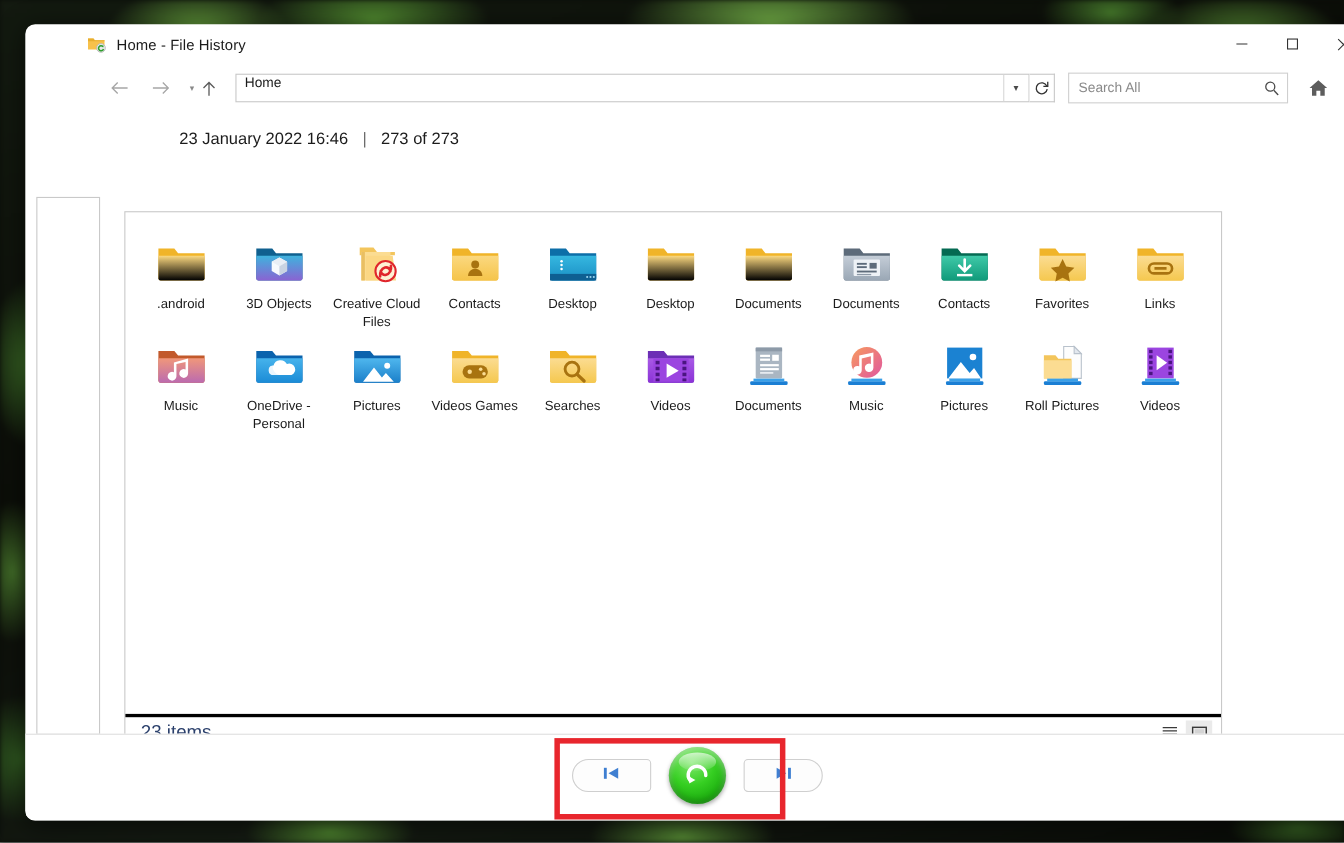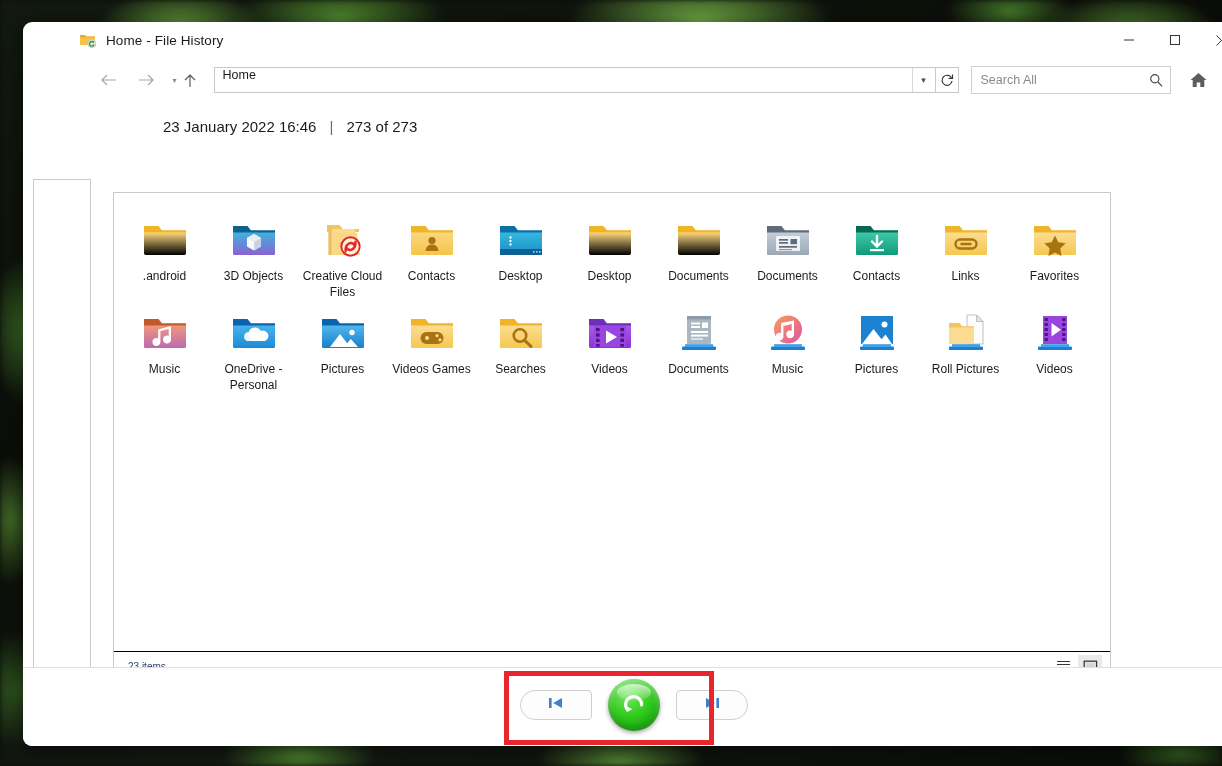--- a/index.html
+++ b/index.html
@@ -78,22 +78,22 @@
   .grid{
     flex:1;display:flex;flex-wrap:wrap;align-content:flex-start;
     padding:14px 4px 0 6px;
   }
   .cell{
     width:89px;padding-top:8px;display:flex;flex-direction:column;align-items:center;
   }
   .ico{width:48px;height:48px;position:relative;}
   .cap{margin-top:6px;font-size:12px;line-height:15.5px;color:#1b1b1b;text-align:center;width:86px;word-wrap:break-word;}
   .statusbar{
-    height:28px;border-top:1px solid #000000;display:flex;align-items:center;
-    padding:0 8px 0 14px;font-size:10px;color:#2a3f6b;
+    height:28px;border-top:3px solid #000000;display:flex;align-items:center;
+    padding:0 8px 0 14px;font-size:17px;color:#2a3f6b;
   }
   .statusbar .spacer{flex:1;}
   .viewbtn{width:24px;height:22px;display:flex;align-items:center;justify-content:center;margin-left:3px;}
   .viewbtn.sel{background:#eaeaea;}
   
   .bottombar{position:absolute;left:0;bottom:0;width:100%;height:78px;border-top:1px solid #dfdfdf;background:#fff;}
   .ctrls{position:absolute;left:0;right:0;top:11px;display:flex;justify-content:center;align-items:center;}
   .pillbtn{
     width:72px;height:30px;border:1px solid #cfcfcf;background:#fdfdfd;
     display:flex;align-items:center;justify-content:center;box-sizing:border-box;
@@ -344,45 +344,45 @@
           </linearGradient>
               </defs>
       <path d="M24 21v9M19 26.5l5 5 5-5" fill="none" stroke="#fff" stroke-width="2.4" stroke-linecap="round"></path>
       <rect x="17" y="34" width="14" height="2.2" fill="#fff"></rect>
             </svg></div>
           <div class="cap">Contacts</div>
         </div>
         <div class="cell">
           <div class="ico"><svg xmlns="http://www.w3.org/2000/svg" viewBox="0 0 48 48" width="48" height="48">
               <path d="M3 11h14.5l3.4 4.2H45V38a2 2 0 0 1-2 2H5a2 2 0 0 1-2-2z" fill="#f0b429"></path>
+          <path d="M3 17.6h42V38a2 2 0 0 1-2 2H5a2 2 0 0 1-2-2z" fill="url(#gfv)"></path>
+          <defs>
+                <linearGradient id="gfv" x1="0" y1="0" x2="0" y2="1">
+            <stop offset="0" stop-color="#fbdc92"></stop>
+                  <stop offset="1" stop-color="#f5c84f"></stop>
+          </linearGradient>
+              </defs>
+      <path d="M24 20.5l3.3 6.8 7.4 1-5.4 5.3 1.3 7.4-6.6-3.5-6.6 3.5 1.3-7.4-5.4-5.3 7.4-1z" fill="#a87310"></path>
+            </svg></div>
+          <div class="cap">Favorites</div>
+        </div>
+        <div class="cell">
+          <div class="ico"><svg xmlns="http://www.w3.org/2000/svg" viewBox="0 0 48 48" width="48" height="48">
+              <path d="M3 11h14.5l3.4 4.2H45V38a2 2 0 0 1-2 2H5a2 2 0 0 1-2-2z" fill="#f0b429"></path>
           <path d="M3 17.6h42V38a2 2 0 0 1-2 2H5a2 2 0 0 1-2-2z" fill="url(#glk)"></path>
           <defs>
                 <linearGradient id="glk" x1="0" y1="0" x2="0" y2="1">
             <stop offset="0" stop-color="#fbdc92"></stop>
                   <stop offset="1" stop-color="#f5c84f"></stop>
           </linearGradient>
               </defs>
       <rect x="13.5" y="24.5" width="21" height="9" rx="4.5" fill="none" stroke="#a87310" stroke-width="2.4"></rect>
       <path d="M18.5 29h11" stroke="#a87310" stroke-width="2.4"></path>
             </svg></div>
           <div class="cap">Links</div>
-        </div>
-        <div class="cell">
-          <div class="ico"><svg xmlns="http://www.w3.org/2000/svg" viewBox="0 0 48 48" width="48" height="48">
-              <path d="M3 11h14.5l3.4 4.2H45V38a2 2 0 0 1-2 2H5a2 2 0 0 1-2-2z" fill="#f0b429"></path>
-          <path d="M3 17.6h42V38a2 2 0 0 1-2 2H5a2 2 0 0 1-2-2z" fill="url(#gfv)"></path>
-          <defs>
-                <linearGradient id="gfv" x1="0" y1="0" x2="0" y2="1">
-            <stop offset="0" stop-color="#fbdc92"></stop>
-                  <stop offset="1" stop-color="#f5c84f"></stop>
-          </linearGradient>
-              </defs>
-      <path d="M24 20.5l3.3 6.8 7.4 1-5.4 5.3 1.3 7.4-6.6-3.5-6.6 3.5 1.3-7.4-5.4-5.3 7.4-1z" fill="#a87310"></path>
-            </svg></div>
-          <div class="cap">Favorites</div>
         </div>
         <div class="cell">
           <div class="ico"><svg xmlns="http://www.w3.org/2000/svg" viewBox="0 0 48 48" width="48" height="48">
               <path d="M3 11h14.5l3.4 4.2H45V38a2 2 0 0 1-2 2H5a2 2 0 0 1-2-2z" fill="#c2592b"></path>
           <path d="M3 17.6h42V38a2 2 0 0 1-2 2H5a2 2 0 0 1-2-2z" fill="url(#gms)"></path>
           <defs>
                 <linearGradient id="gms" x1="0" y1="0" x2="0" y2="1">
             <stop offset="0" stop-color="#f0977a"></stop>
                   <stop offset="1" stop-color="#bb6ab0"></stop>
           </linearGradient>

